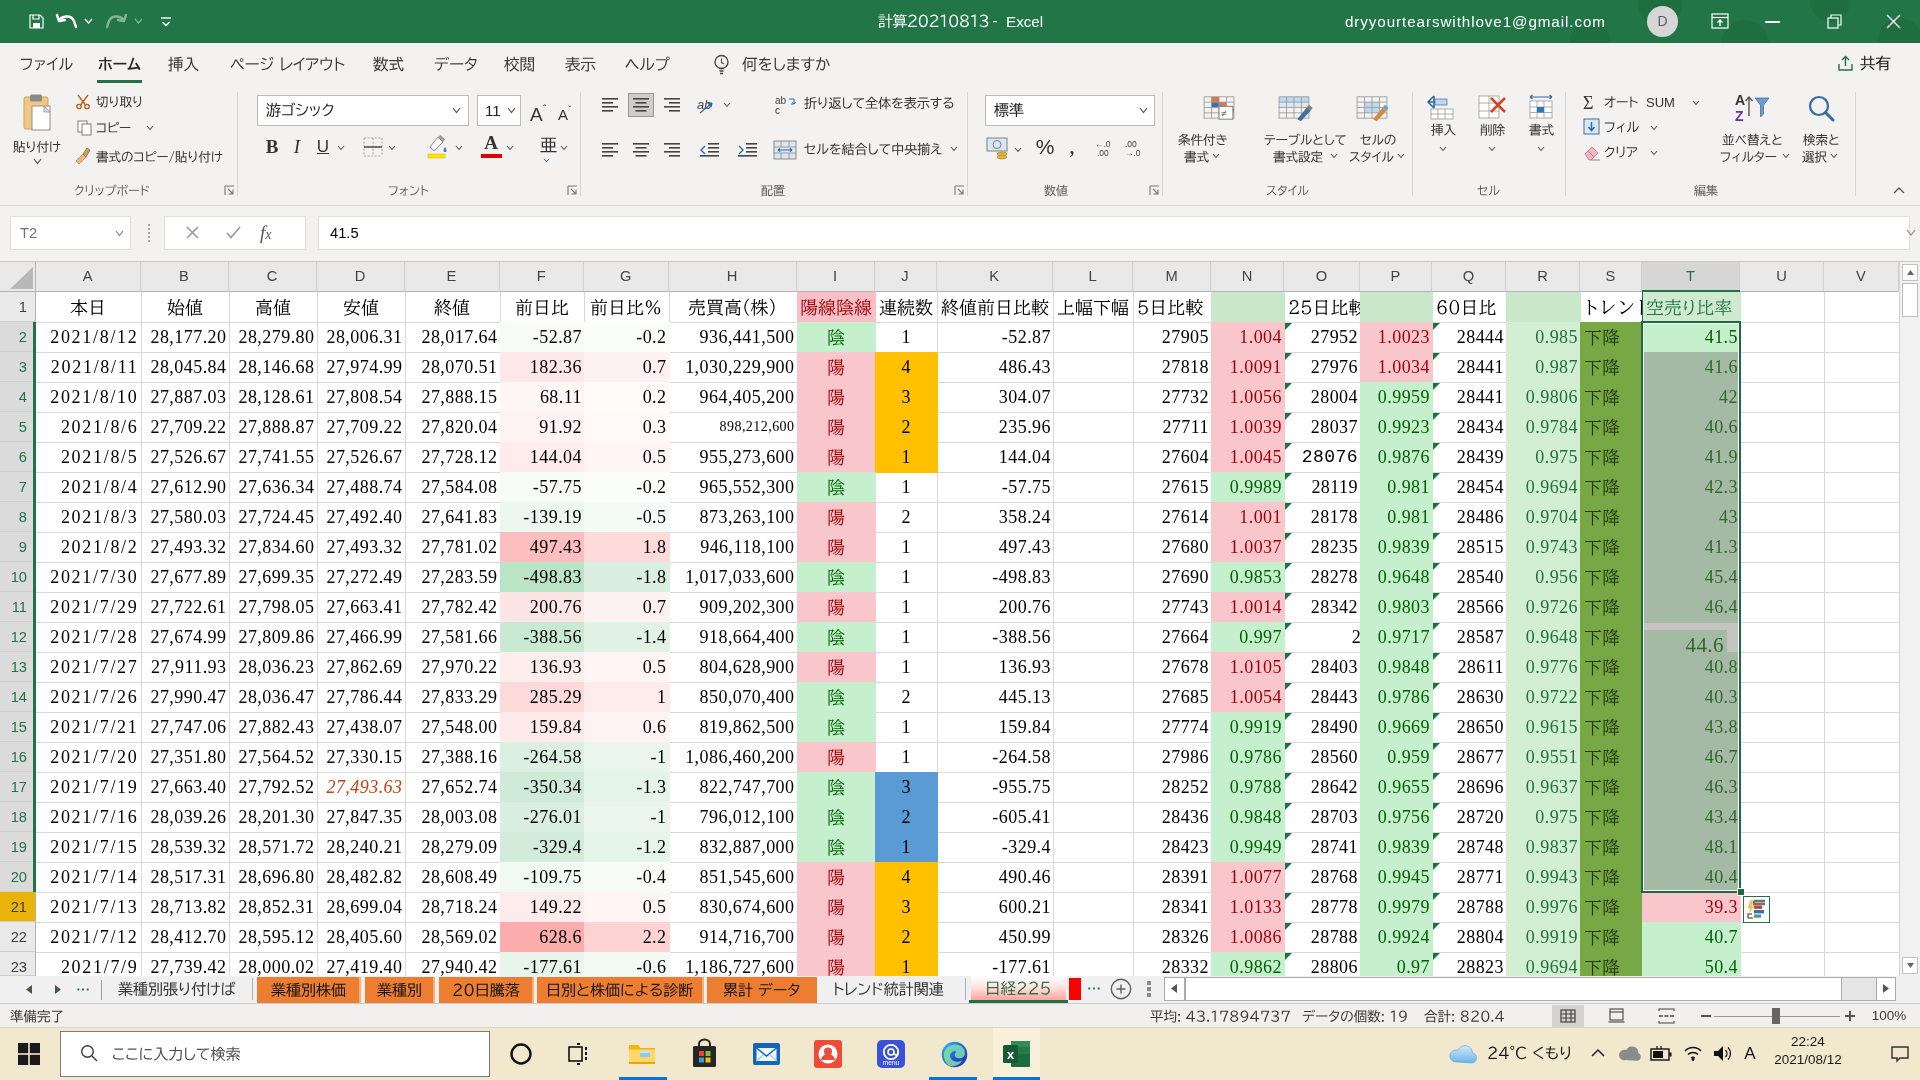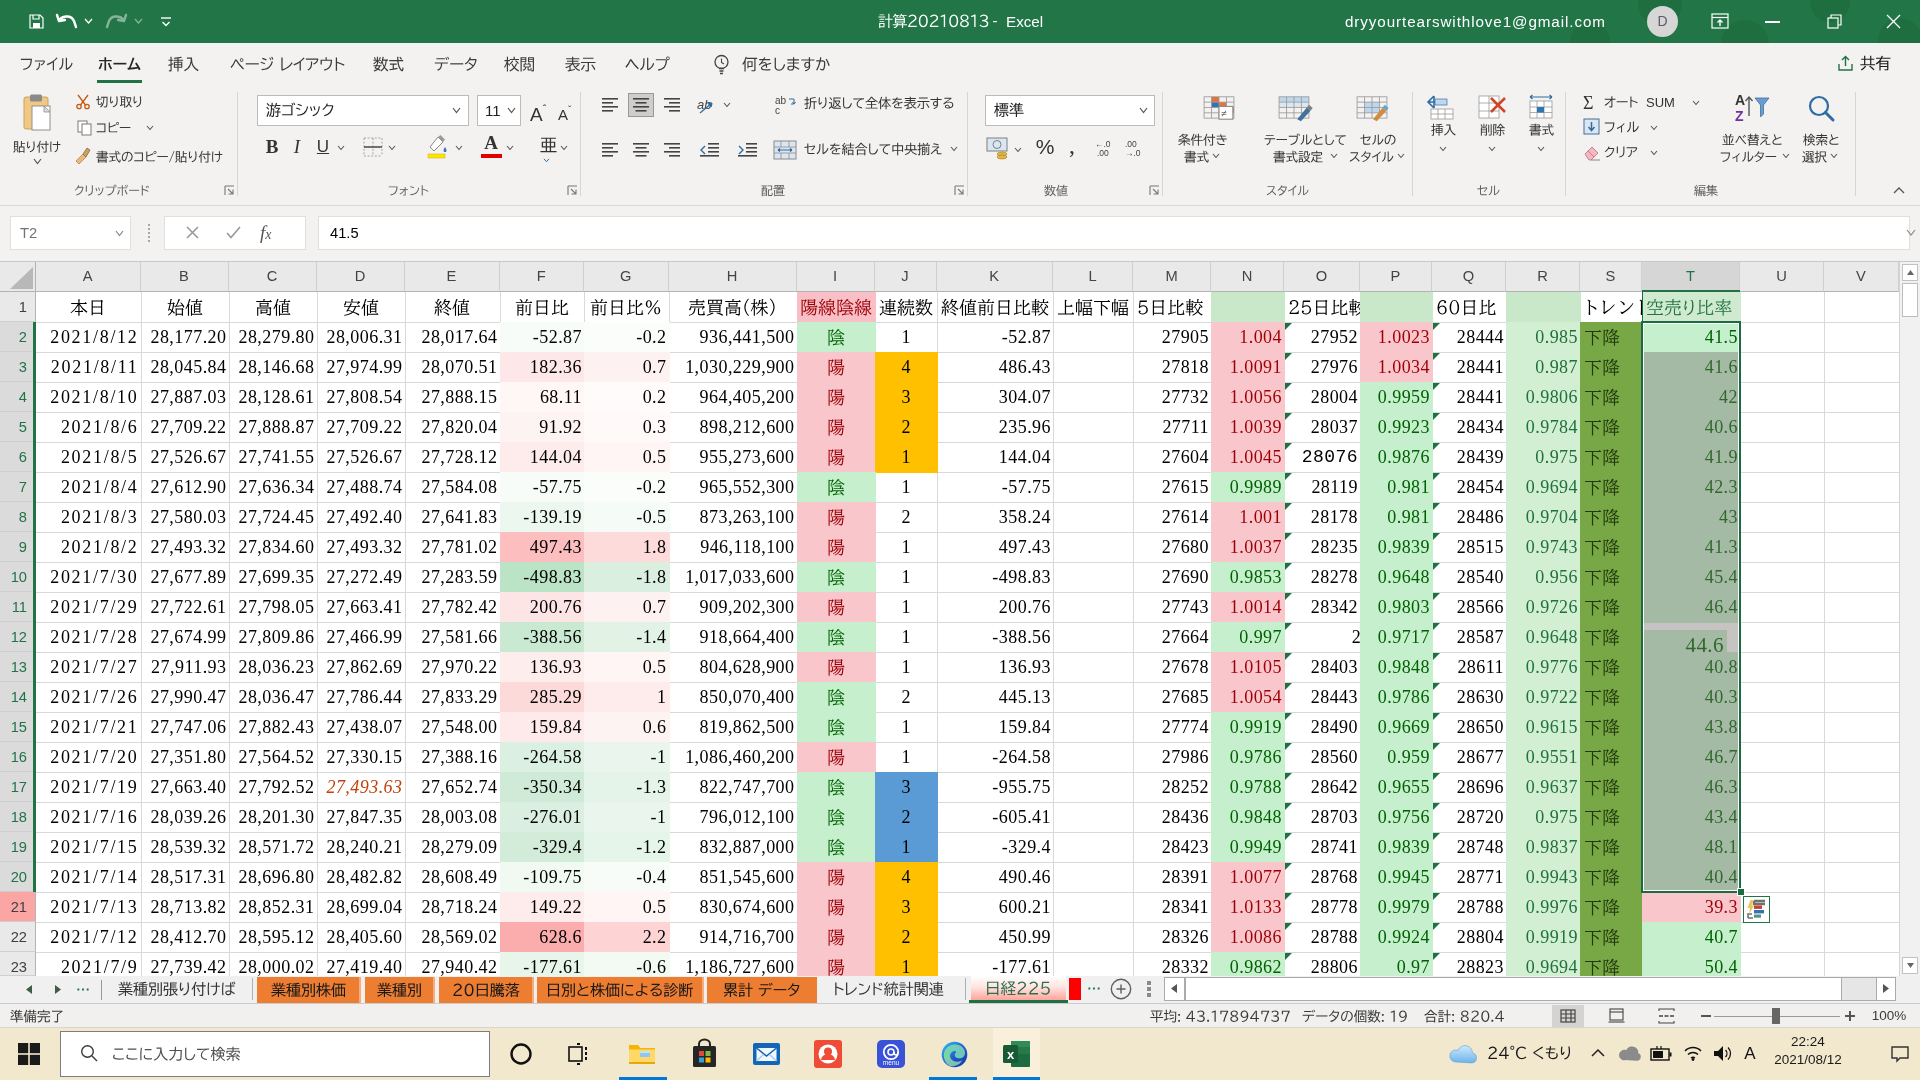--- a/index.html
+++ b/index.html
@@ -1035,21 +1035,21 @@
 <div class="a " style="left:0;top:742px;width:36px;height:30px;background:#dbdbdb;border-right:1px solid #b3b3b3;border-bottom:1px solid #cfcfcf;font-size:14.7px;line-height:30px;text-align:right;padding-right:8px;color:#217346;overflow:hidden">16</div>
 <div class="a " style="left:33px;top:742px;width:3px;height:31px;background:#217346"></div>
 <div class="a " style="left:0;top:772px;width:36px;height:30px;background:#dbdbdb;border-right:1px solid #b3b3b3;border-bottom:1px solid #cfcfcf;font-size:14.7px;line-height:30px;text-align:right;padding-right:8px;color:#217346;overflow:hidden">17</div>
 <div class="a " style="left:33px;top:772px;width:3px;height:31px;background:#217346"></div>
 <div class="a " style="left:0;top:802px;width:36px;height:30px;background:#dbdbdb;border-right:1px solid #b3b3b3;border-bottom:1px solid #cfcfcf;font-size:14.7px;line-height:30px;text-align:right;padding-right:8px;color:#217346;overflow:hidden">18</div>
 <div class="a " style="left:33px;top:802px;width:3px;height:31px;background:#217346"></div>
 <div class="a " style="left:0;top:832px;width:36px;height:30px;background:#dbdbdb;border-right:1px solid #b3b3b3;border-bottom:1px solid #cfcfcf;font-size:14.7px;line-height:30px;text-align:right;padding-right:8px;color:#217346;overflow:hidden">19</div>
 <div class="a " style="left:33px;top:832px;width:3px;height:31px;background:#217346"></div>
 <div class="a " style="left:0;top:862px;width:36px;height:30px;background:#dbdbdb;border-right:1px solid #b3b3b3;border-bottom:1px solid #cfcfcf;font-size:14.7px;line-height:30px;text-align:right;padding-right:8px;color:#217346;overflow:hidden">20</div>
 <div class="a " style="left:33px;top:862px;width:3px;height:31px;background:#217346"></div>
-<div class="a " style="left:0;top:892px;width:36px;height:30px;background:#fca5a5;border-right:1px solid #b3b3b3;border-bottom:1px solid #cfcfcf;font-size:14.7px;line-height:30px;text-align:right;padding-right:8px;color:#3f3f3f;overflow:hidden">21</div>
+<div class="a " style="left:0;top:892px;width:36px;height:30px;background:#eab308;border-right:1px solid #b3b3b3;border-bottom:1px solid #cfcfcf;font-size:14.7px;line-height:30px;text-align:right;padding-right:8px;color:#3f3f3f;overflow:hidden">21</div>
 <div class="a " style="left:0;top:922px;width:36px;height:30px;background:#e9e9e9;border-right:1px solid #b3b3b3;border-bottom:1px solid #cfcfcf;font-size:14.7px;line-height:30px;text-align:right;padding-right:8px;color:#3f3f3f;overflow:hidden">22</div>
 <div class="a " style="left:0;top:952px;width:36px;height:24px;background:#e9e9e9;border-right:1px solid #b3b3b3;border-bottom:1px solid #cfcfcf;font-size:14.7px;line-height:30px;text-align:right;padding-right:8px;color:#3f3f3f;overflow:hidden">23</div>
 <div class="a " style="left:36px;top:292px;width:1863.0px;height:684px;background:#fff"></div>
 <div class="a " style="left:140.5px;top:292px;width:1px;height:684px;background:#d9d9d9"></div>
 <div class="a " style="left:228.5px;top:292px;width:1px;height:684px;background:#d9d9d9"></div>
 <div class="a " style="left:316.5px;top:292px;width:1px;height:684px;background:#d9d9d9"></div>
 <div class="a " style="left:404.5px;top:292px;width:1px;height:684px;background:#d9d9d9"></div>
 <div class="a " style="left:499.5px;top:292px;width:1px;height:684px;background:#d9d9d9"></div>
 <div class="a " style="left:584.0px;top:292px;width:1px;height:684px;background:#d9d9d9"></div>
 <div class="a " style="left:668.5px;top:292px;width:1px;height:684px;background:#d9d9d9"></div>
@@ -1315,21 +1315,21 @@
     </g>
   </svg>
 <div class="a cell num" style="left:1642.0px;top:382px;width:99.0px;height:31px;line-height:30px;background:#c6efce;color:#006100;font-size:18px;">42</div>
 <div class="a cell num" style="left:36.0px;top:412px;width:105.5px;height:31px;line-height:30px;color:#000;font-size:18px;"><span class="dt">2021/8/6</span></div>
 <div class="a cell num" style="left:140.5px;top:412px;width:89.0px;height:31px;line-height:30px;color:#000;font-size:18px;">27,709.22</div>
 <div class="a cell num" style="left:228.5px;top:412px;width:89.0px;height:31px;line-height:30px;color:#000;font-size:18px;">27,888.87</div>
 <div class="a cell num" style="left:316.5px;top:412px;width:89.0px;height:31px;line-height:30px;color:#000;font-size:18px;">27,709.22</div>
 <div class="a cell num" style="left:404.5px;top:412px;width:96.0px;height:31px;line-height:30px;color:#000;font-size:18px;">27,820.04</div>
 <div class="a cell num" style="left:499.5px;top:412px;width:85.5px;height:31px;line-height:30px;background:#fef3f3;color:#000;font-size:18px;">91.92</div>
 <div class="a cell num" style="left:584.0px;top:412px;width:85.5px;height:31px;line-height:30px;background:#fff9f9;color:#000;font-size:18px;">0.3</div>
-<div class="a cell num" style="left:668.5px;top:412px;width:129.0px;height:31px;line-height:30px;color:#000;font-size:18px;">898,212,600</div>
+<div class="a cell num" style="left:668.5px;top:412px;width:129.0px;height:31px;line-height:30px;color:#000;font-size:14px;">898,212,600</div>
 <div class="a cell num" style="left:796.5px;top:412px;width:79.0px;height:31px;line-height:30px;background:#f9c6cb;color:#000;font-size:18px;"></div>
 <svg class="j " style="left:826.5px;top:418.5px;width:20.0px;height:20.2px">
     <g fill="#9c0006" transform="translate(0,15.12) scale(0.01800,-0.01800)">
       <use href="#g119" x="0"></use>
     </g>
   </svg>
 <div class="a cell ctr" style="left:874.5px;top:412px;width:63.0px;height:31px;line-height:30px;background:#ffc000;color:#000;font-size:18px;">2</div>
 <div class="a cell num" style="left:936.5px;top:412px;width:117.5px;height:31px;line-height:30px;color:#000;font-size:18px;">235.96</div>
 <div class="a cell num" style="left:1133.0px;top:412px;width:79.0px;height:31px;line-height:30px;color:#000;font-size:18px;">27711</div>
 <div class="a cell num" style="left:1211.0px;top:412px;width:74.0px;height:31px;line-height:30px;background:#f9c6cb;color:#9c0006;font-size:18px;">1.0039</div>

